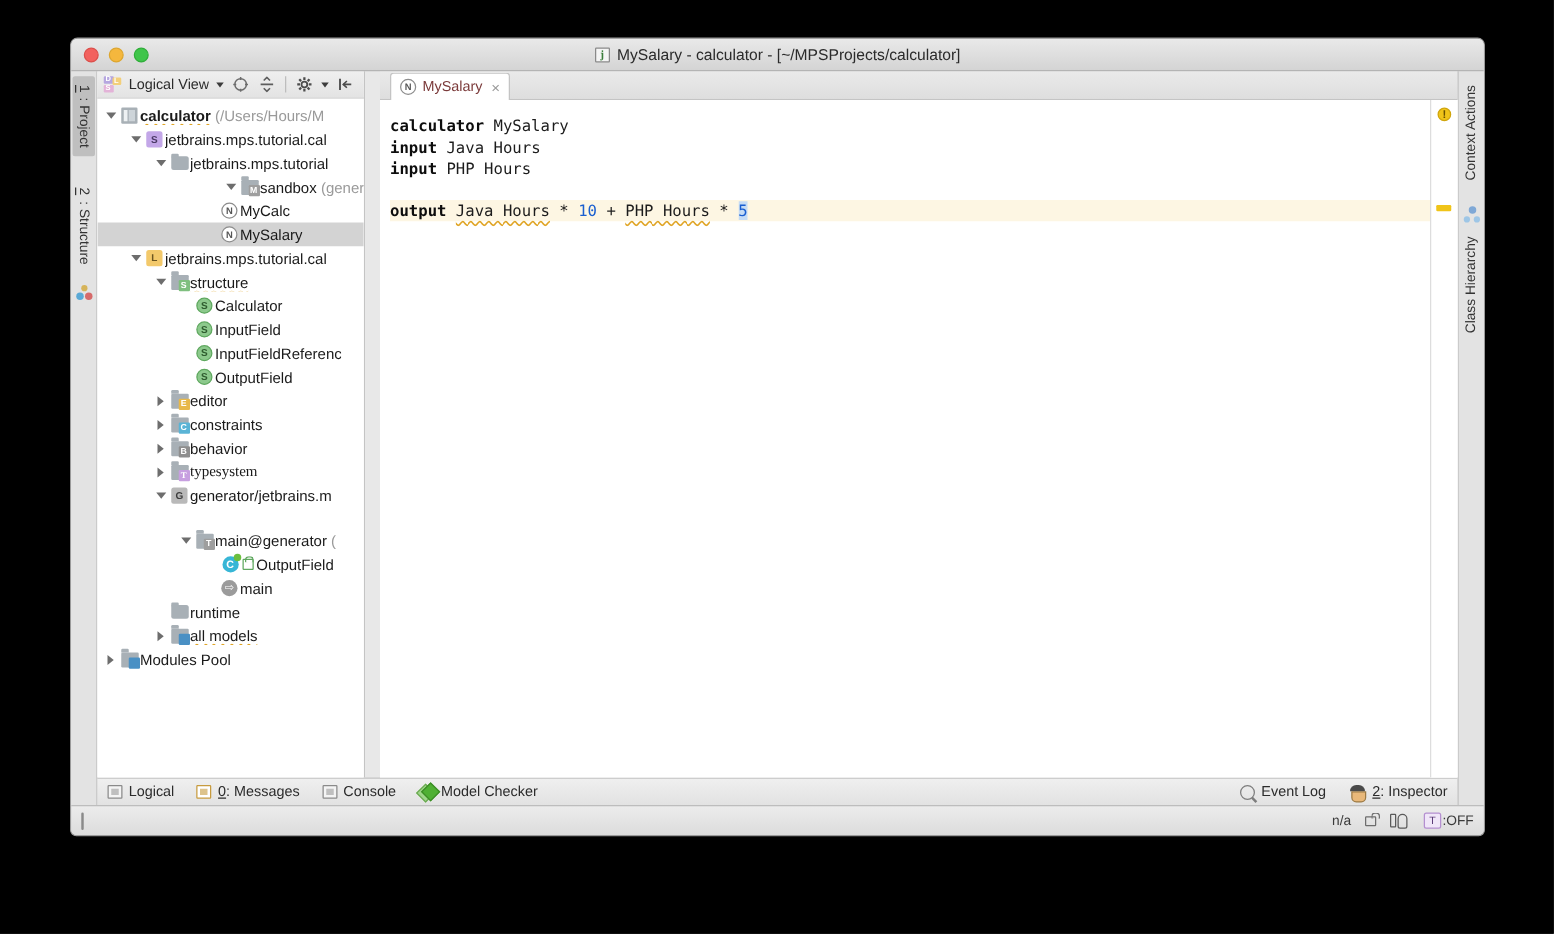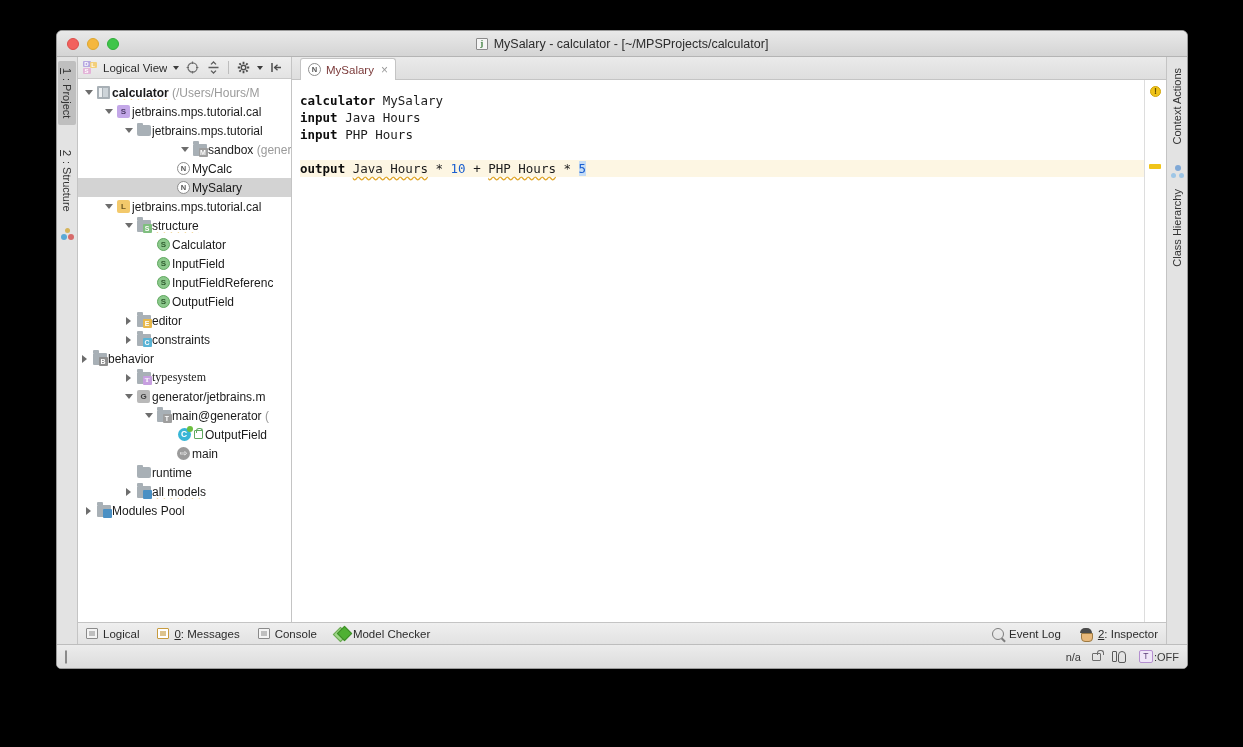--- a/index.html
+++ b/index.html
@@ -67,21 +67,21 @@
     padding:7px 3px; white-space:nowrap;
     display:flex; align-items:center; gap:4px;
     cursor:default;
   }
   .vtab.down { transform: rotate(180deg); }
   .vtab.active { background:#bfbfbf; border-radius:2px; }
   .vtab u { text-decoration: underline; }
 
   
   #content { flex:1; display:flex; flex-direction:column; min-width:0; }
-  #panes  { flex:1; display:flex; min-height:0; }
+  #panes  { flex:1; display:flex; min-height:0;gap:12px; }
 
   
   #project-pane {
     width: 214px; flex:none; display:flex; flex-direction:column;
     background:#fff; border-right:1px solid #c4c4c4; min-width:0;
   }
   #proj-toolbar {
     height: 22px; flex:none;
     background:linear-gradient(#efefef,#e3e3e3);
     border-bottom:1px solid #c9c9c9;
@@ -447,21 +447,21 @@
                 <span class="arrow closed">
                   <i></i>
                 </span>
                 <span class="ico">
                   <span class="folder-b">
                     <span style="background:#5ab4d6">C</span>
                   </span>
                 </span>
                 <span class="lbl"><span>constraints</span></span>
               </div>
-              <div class="row" style="">
+              <div class="row" style="padding-left: 44px;">
                 <span class="arrow closed">
                   <i></i>
                 </span>
                 <span class="ico">
                   <span class="folder-b">
                     <span style="background:#8e8e8e">B</span>
                   </span>
                 </span>
                 <span class="lbl"><span>behavior</span></span>
               </div>
@@ -478,21 +478,21 @@
               </div>
               <div class="row" style="padding-left: 44px;">
                 <span class="arrow open">
                   <i></i>
                 </span>
                 <span class="ico">
                   <span class="badge b-gen">G</span>
                 </span>
                 <span class="lbl"><span>generator/jetbrains.m</span></span>
               </div>
-              <div class="row" style="padding-left: 64px;">
+              <div class="row" style="padding-left: 64px; margin-top: 17px;">
                 <span class="arrow open">
                   <i></i>
                 </span>
                 <span class="ico">
                   <span class="folder-b">
                     <span style="background:#9e9e9e">T</span>
                   </span>
                 </span>
                 <span class="lbl"><span>main@generator</span><span class="muted"> (</span></span>
               </div>

